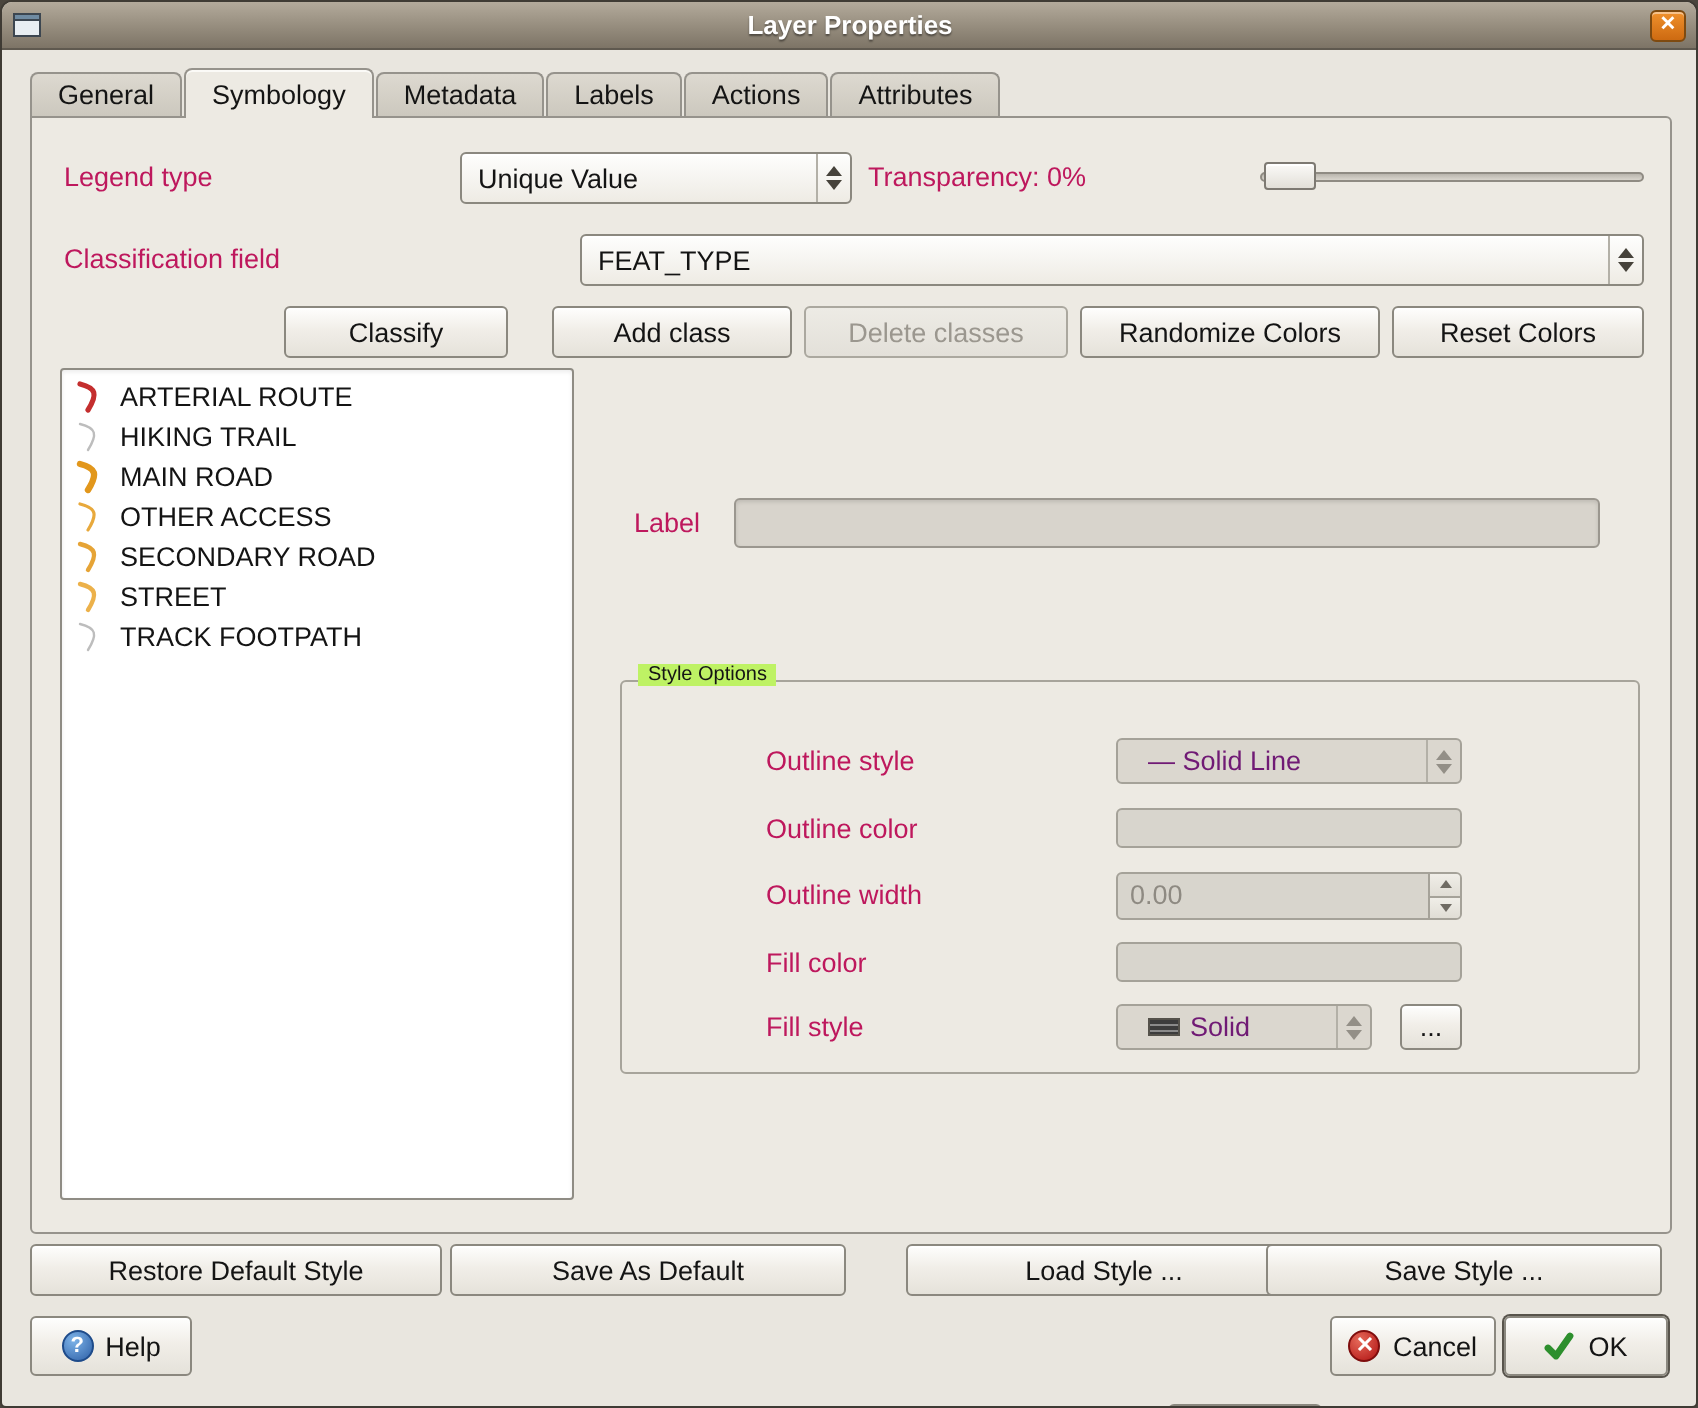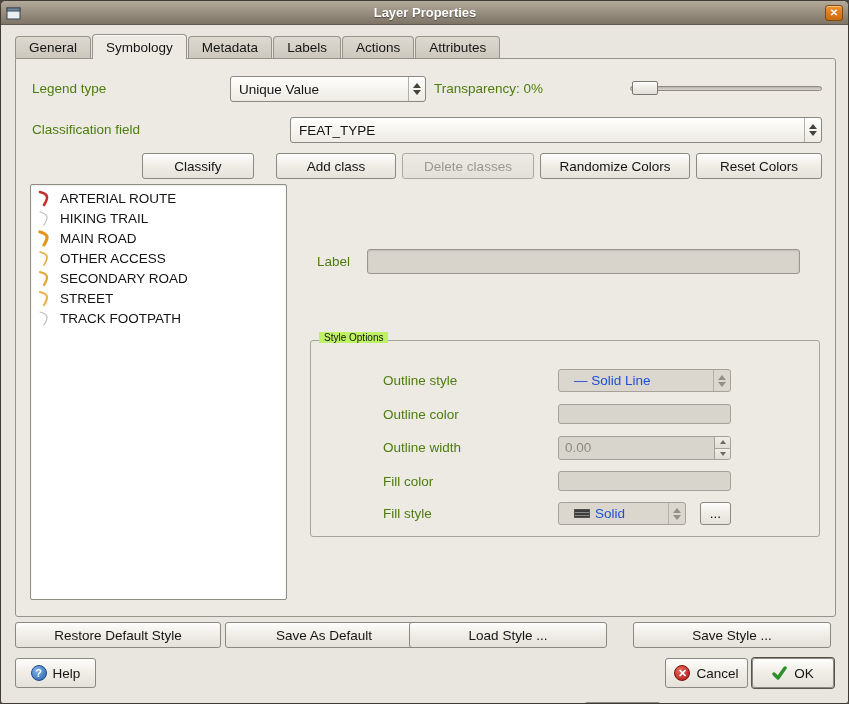--- a/index.html
+++ b/index.html
@@ -25,42 +25,42 @@
   .tab{height:22px;margin-bottom:1px;padding:0 13px;display:flex;align-items:center;font-size:13.5px;
        background:linear-gradient(#ddd9d0,#ccc8be);border:1px solid #96938c;border-bottom:none;
        border-radius:4px 4px 0 0;margin-right:1px;}
   .tab.active{height:25px;margin-bottom:0;background:#edeae3;z-index:4;position:relative;
               box-shadow:inset 0 1px 0 #fbfaf7;}
 
   
   .panel{position:absolute;left:14px;top:57px;width:821px;height:559px;background:#edeae3;
          border:1px solid #96938c;border-radius:0 3px 3px 3px;z-index:2;}
   .p-abs{position:absolute;}
-  .lbl{font-size:13.5px;color:#4d7c0f;white-space:nowrap;}
+  .lbl{font-size:13.5px;color:#be185d;white-space:nowrap;}
 
   
   .btn{display:flex;align-items:center;justify-content:center;font-size:13.5px;color:#141414;
        background:linear-gradient(#fefefd,#f1eee8 45%,#e5e2da);border:1px solid #8b887f;
        border-radius:3px;box-shadow:inset 0 1px 0 rgba(255,255,255,.85);white-space:nowrap;cursor:default;}
   .btn.disabled{color:#9b978f;background:linear-gradient(#edebe5,#e3e0d9);border-color:#aba89f;box-shadow:none;}
   .btn.default{box-shadow:0 0 0 1px #58544c, inset 0 1px 0 rgba(255,255,255,.85);}
   .btn .bicon{margin-right:6px;display:inline-flex;flex:0 0 auto;}
 
   
   .combo{display:flex;align-items:center;font-size:13.5px;color:#141414;
          background:linear-gradient(#fefefd,#eeebe4);border:1px solid #8b887f;border-radius:3px;
          padding-left:8px;box-shadow:inset 0 1px 0 rgba(255,255,255,.8);cursor:default;}
   .combo .cval{flex:1;overflow:hidden;white-space:nowrap;}
   .combo .arrows{margin-left:auto;width:17px;align-self:stretch;display:flex;flex-direction:column;
                  align-items:center;justify-content:center;border-left:1px solid #b3b0a7;}
   .tri-up{width:0;height:0;border-left:4px solid transparent;border-right:4px solid transparent;
           border-bottom:5px solid #46423a;margin:1px 0;}
   .tri-down{width:0;height:0;border-left:4px solid transparent;border-right:4px solid transparent;
             border-top:5px solid #46423a;margin:1px 0;}
-  .combo.disabled{background:#dbd7cf;color:#1d4ed8;box-shadow:none;border-color:#a5a299;padding-left:15px;}
+  .combo.disabled{background:#dbd7cf;color:#701a75;box-shadow:none;border-color:#a5a299;padding-left:15px;}
   .combo.disabled .tri-up{border-bottom-color:#938f87;}
   .combo.disabled .tri-down{border-top-color:#938f87;}
 
   
   .input-dis{background:#d8d4cc;border:1px solid #9b978f;border-radius:3px;
              box-shadow:inset 0 1px 2px rgba(0,0,0,.12);}
   .flatbtn-dis{background:#d8d5cd;border:1px solid #a5a299;border-radius:3px;}
   .spin{display:flex;border:1px solid #a5a299;border-radius:3px;background:#d8d5cd;overflow:hidden;}
   .spin .sval{flex:1;padding:3px 6px;font-size:13.5px;color:#8e8a82;}
   .spin .sbtns{width:16px;display:flex;flex-direction:column;border-left:1px solid #a5a299;}
@@ -268,21 +268,21 @@
       </div>
     </div>
   </div>
 
   <div class="p-abs btn" style="position:absolute;left:14px;top:621px;width:206px;height:26px;">
     <span>Restore Default Style</span>
     </div>
   <div class="p-abs btn" style="position:absolute;left:224px;top:621px;width:198px;height:26px;">
     <span>Save As Default</span>
     </div>
-  <div class="p-abs btn" style="position:absolute;left:408px;top:621px;width:198px;height:26px;">
+  <div class="p-abs btn" style="position:absolute;left:452px;top:621px;width:198px;height:26px;">
     <span>Load Style ...</span>
     </div>
   <div class="p-abs btn" style="position:absolute;left:632px;top:621px;width:198px;height:26px;">
     <span>Save Style ...</span>
     </div>
 
   <div class="btn" style="position:absolute;left:14px;top:657px;width:81px;height:30px;">
     <span class="bicon icon-circle help-circle">?</span>
     <span>Help</span>
   </div>

